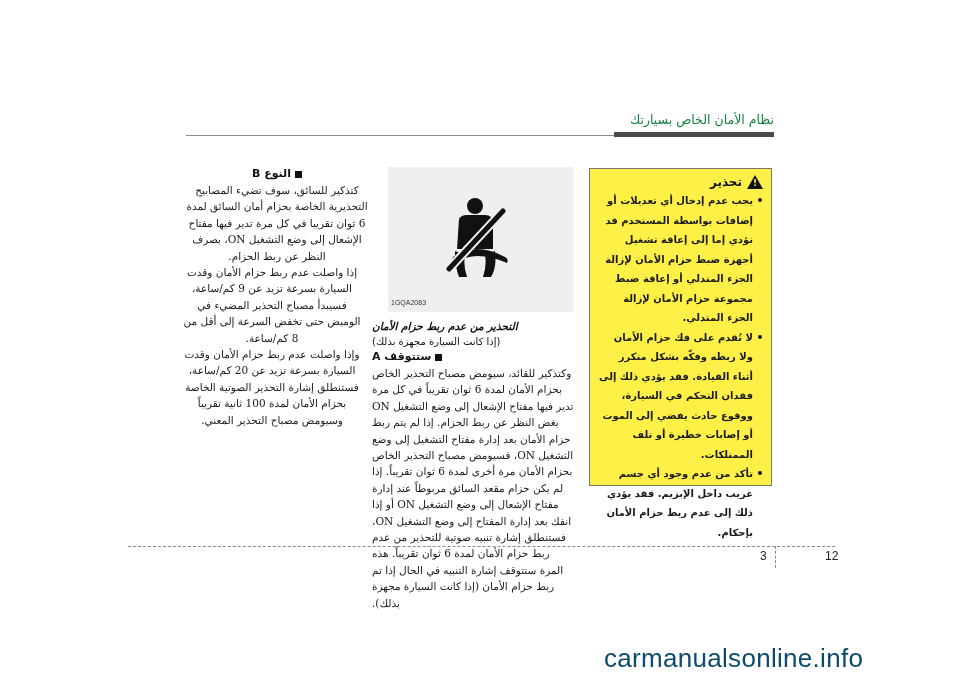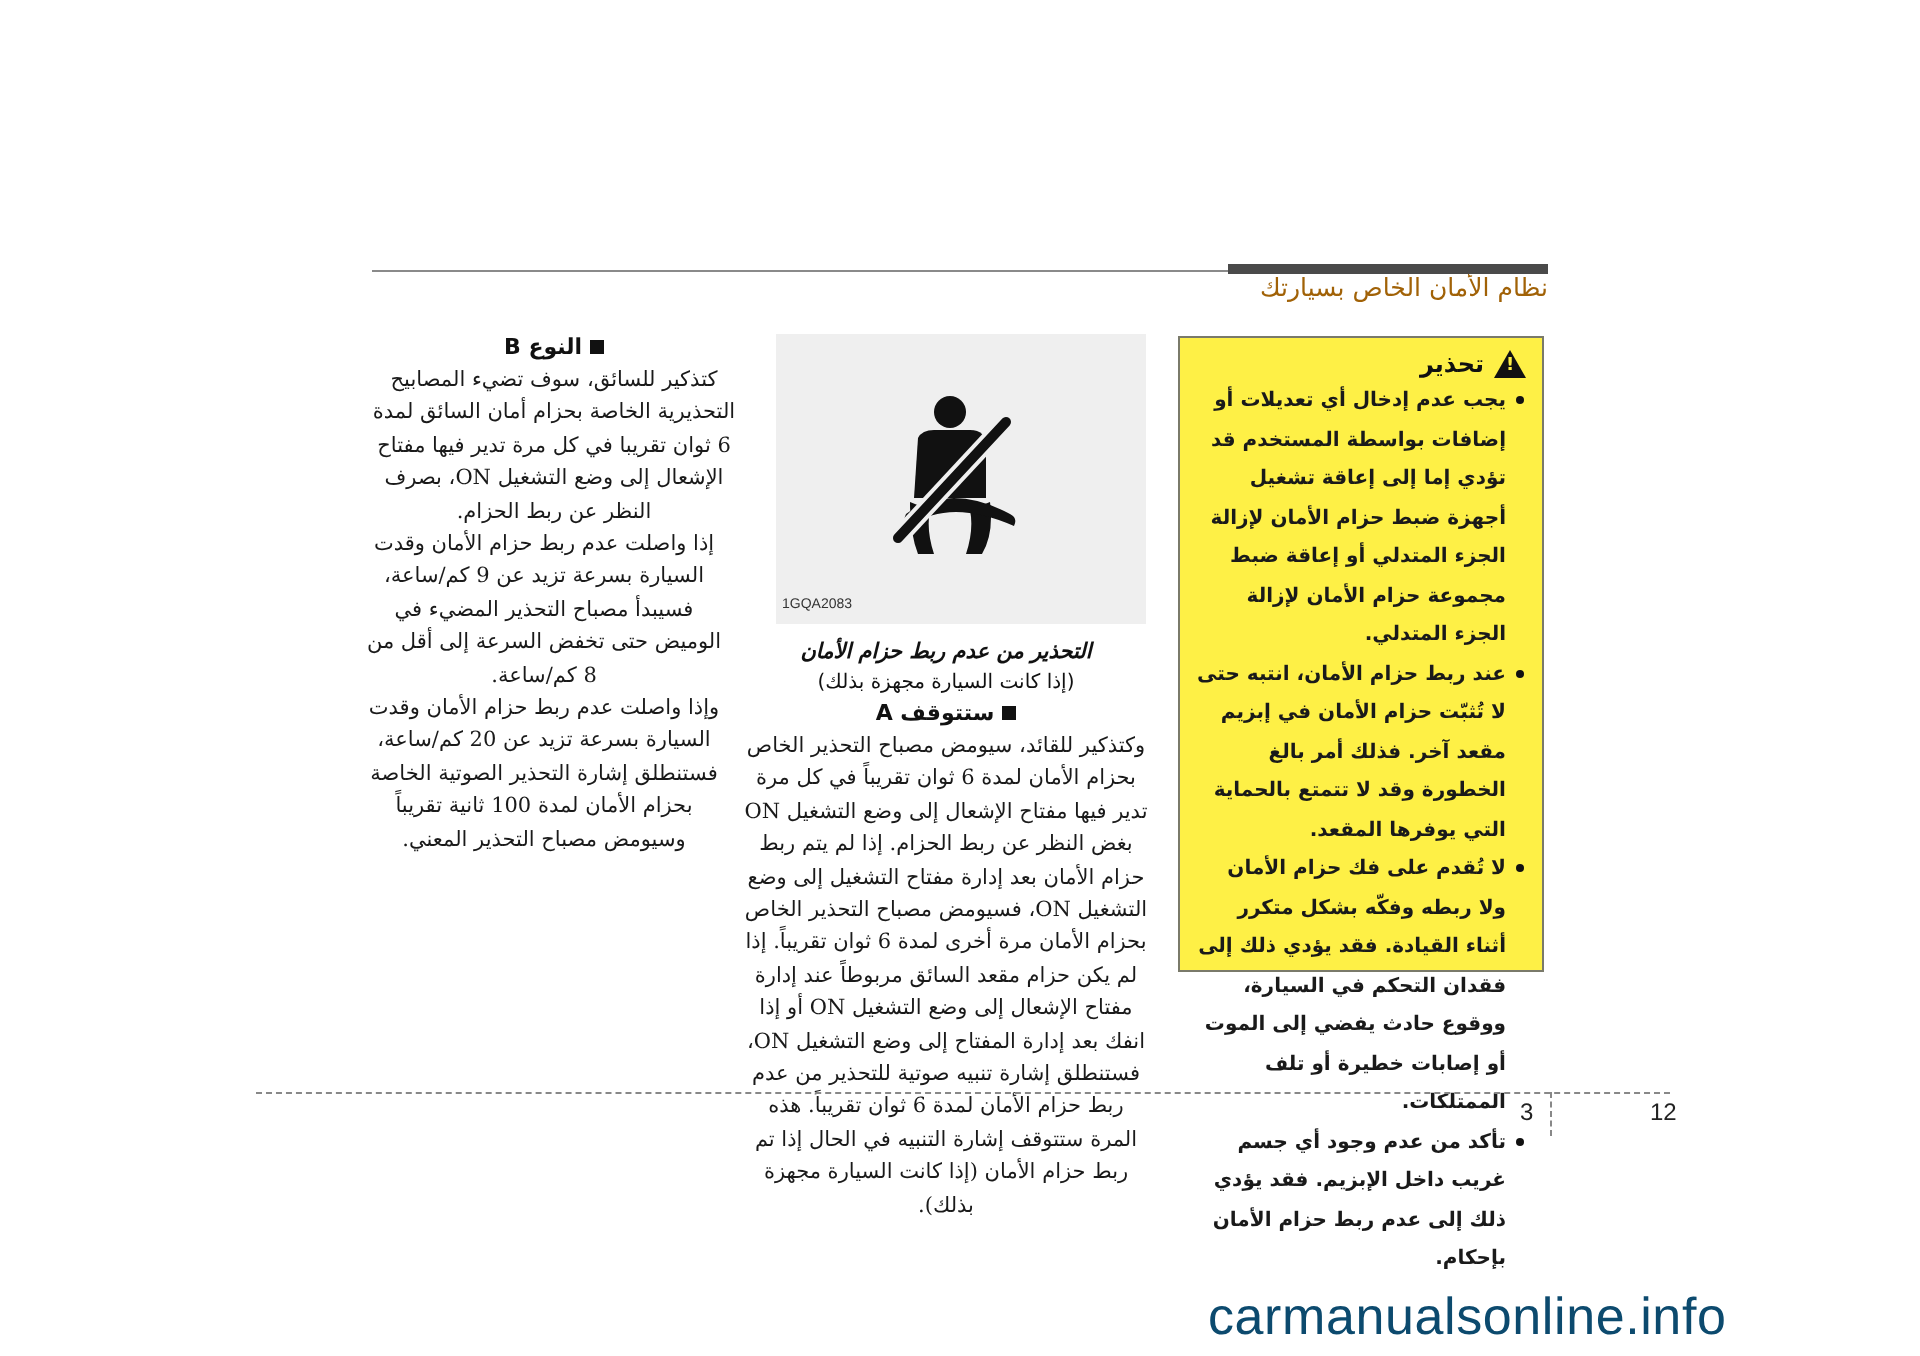--- a/index.html
+++ b/index.html
@@ -1,35 +1,35 @@
 <!DOCTYPE html>
 <html><head>
 <meta charset="utf-8">
 <style>
   html, body { margin:0; padding:0; }
   body { width:960px; height:678px; background:#ffffff; position:relative; overflow:hidden;
          font-family:"DejaVu Sans", sans-serif; color:#111; }
-  .header-title { position:absolute; right:186px; top:112px; font-size:12.5px; color:#a16207; direction:rtl; white-space:nowrap;margin-top:24px; }
+  .header-title { position:absolute; right:186px; top:112px; font-size:12.5px; color:#15803d; direction:rtl; white-space:nowrap; }
   .header-rule { position:absolute; left:186px; top:135px; width:588px; height:1px; background:#8a8a8a; }
   .header-bar { position:absolute; left:614px; top:132px; width:160px; height:5px; background:#4a4a4a; }
 
   .warn { position:absolute; left:589px; top:168px; width:183px; height:318px; background:#fef046;
           border:1px solid #7a7a6a; box-sizing:border-box; padding:6px 8px 6px 8px; direction:rtl; }
   .warn-head { display:flex; align-items:center; gap:5px; font-weight:bold; font-size:12px; margin-bottom:2px; }
   .warn-tri { width:0; height:0; border-left:8px solid transparent; border-right:8px solid transparent; border-bottom:14px solid #111; position:relative; }
   .warn-tri span { position:absolute; left:-2px; top:3px; color:#fef046; font-size:9px; font-weight:bold; line-height:10px; }
   .warn ul { margin:0; padding:0 10px 0 0; list-style:none; }
   .warn li { position:relative; font-size:10px; font-weight:bold; line-height:19.5px; color:#1a1a1a; }
   .warn li::before { content:""; position:absolute; right:-9px; top:7px; width:4px; height:4px; border-radius:50%; background:#111; }
 
   .figure { position:absolute; left:388px; top:167px; width:185px; height:145px; background:#efefef; }
   .fig-code { position:absolute; left:3px; bottom:6px; font-family:"Liberation Sans", sans-serif; font-size:7px; color:#333; }
   .fig-icon { position:absolute; left:57px; top:30px; width:72px; height:80px; }
 
-  .mid { position:absolute; left:372px; top:318px; width:202px; direction:rtl; text-align:center; }
+  .mid { position:absolute; left:372px; top:318px; width:202px; direction:rtl; text-align:left; }
   .mid .sub-title { font-size:10.5px; font-style:italic; font-weight:bold; line-height:16px; }
   .mid .sub-title2 { font-size:10px; line-height:15px; }
   .type-head { font-size:11px; font-weight:bold; line-height:16px; }
   .type-head .sq { display:inline-block; width:7px; height:7px; background:#111; margin-left:4px; vertical-align:middle; }
   .body-text { font-family:"DejaVu Serif", serif; font-size:10.5px; line-height:16.4px; color:#1a1a1a; }
 
   .left { position:absolute; left:183px; top:166px; width:188px; direction:rtl; text-align:center; }
   .left .indent { padding-right:10px; }
 
   .dots { position:absolute; left:128px; top:546px; width:707px; height:0; border-top:1px dashed #888; }
@@ -50,21 +50,20 @@
 
 <div class="warn">
   <div class="warn-head">
     <div class="warn-tri">
         <span>!</span>
       </div>
     <span>تحذير</span>
   </div>
   <ul>
     <li>يجب عدم إدخال أي تعديلات أو إضافات بواسطة المستخدم قد تؤدي إما إلى إعاقة تشغيل أجهزة ضبط حزام الأمان لإزالة الجزء المتدلي أو إعاقة ضبط مجموعة حزام الأمان لإزالة الجزء المتدلي.</li>
-    <li>عند ربط حزام الأمان، انتبه حتى لا تُثبّت حزام الأمان في إبزيم مقعد آخر. فذلك أمر بالغ الخطورة وقد لا تتمتع بالحماية التي يوفرها المقعد.</li>
     <li>لا تُقدم على فك حزام الأمان ولا ربطه وفكّه بشكل متكرر أثناء القيادة. فقد يؤدي ذلك إلى فقدان التحكم في السيارة، ووقوع حادث يفضي إلى الموت أو إصابات خطيرة أو تلف الممتلكات.</li>
     <li>تأكد من عدم وجود أي جسم غريب داخل الإبزيم. فقد يؤدي ذلك إلى عدم ربط حزام الأمان بإحكام.</li>
   </ul>
 </div>
 
 <div class="figure">
   <svg class="fig-icon" viewBox="0 0 72 80">
     <circle cx="30" cy="9" r="8" fill="#111"></circle>
     <path d="M14 22 Q16 18 22 18 L40 18 Q48 18 48 26 L48 52 L12 52 Z" fill="#111"></path>
     <path d="M10 54 Q10 70 14 80 L22 80 Q18 68 20 58 Z" fill="#111"></path>

